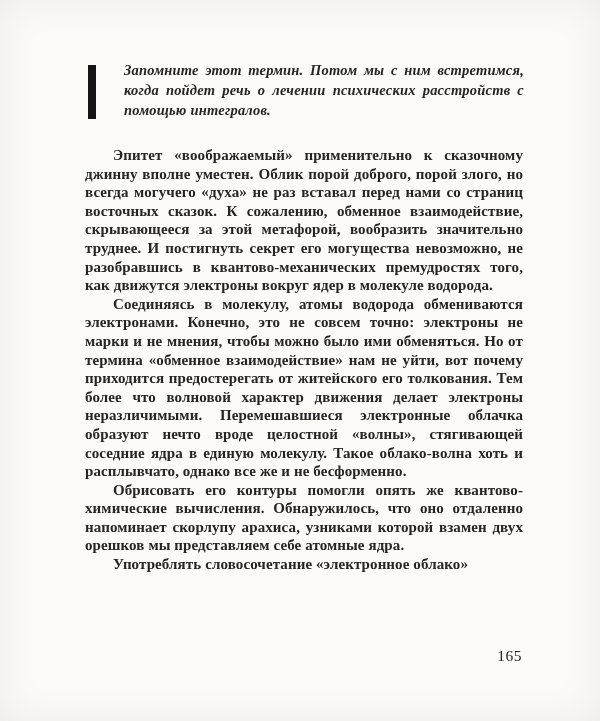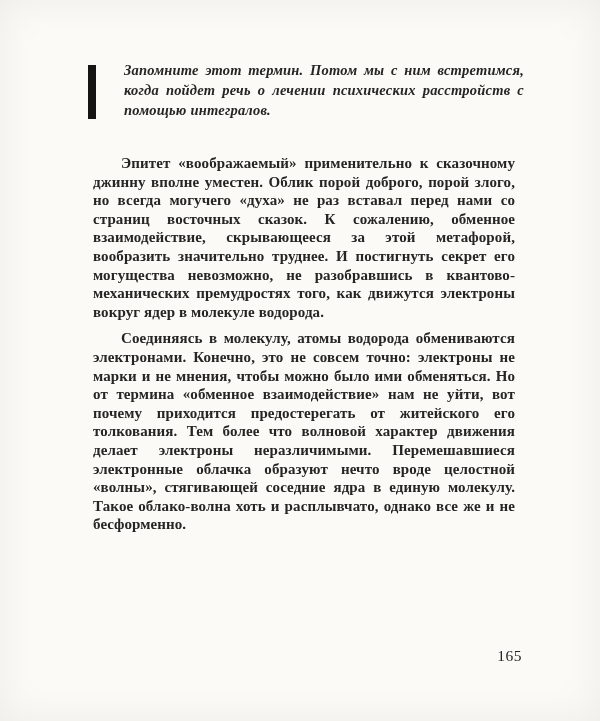--- a/index.html
+++ b/index.html
@@ -47,21 +47,21 @@
     top: 146px;
     left: 85px;
     width: 438px;
     font-size: 15px;
     font-weight: bold;
     line-height: 18.6px;
     text-align: justify;
     letter-spacing: 0.1px;
   }
   .body-text p {
-    margin: 8px;
+    margin: 0;
     text-indent: 28px;
   }
   .body-text p.last {
     text-align: left;
   }
   .page-number {
     position: absolute;
     top: 647px;
     right: 78px;
     font-size: 15.5px;
@@ -75,17 +75,19 @@
 <div class="scan-page">
 
   <div class="epigraph">
     <div class="epigraph-bar"></div>
     <div class="epigraph-text">Запомните этот термин. Потом мы с ним встретимся, когда пойдет речь о лечении психических расстройств с помощью интегралов.</div>
   </div>
 
   <div class="body-text">
     <p>Эпитет «воображаемый» применительно к сказочному джинну вполне уместен. Облик порой доброго, порой злого, но всегда могучего «духа» не раз вставал перед нами со страниц восточных сказок. К сожалению, обменное взаимодействие, скрывающееся за этой метафорой, вообразить значительно труднее. И постигнуть секрет его могущества невозможно, не разобравшись в квантово-механических премудростях того, как движутся электроны вокруг ядер в молекуле водорода.</p>
     <p>Соединяясь в молекулу, атомы водорода обмениваются электронами. Конечно, это не совсем точно: электроны не марки и не мнения, чтобы можно было ими обменяться. Но от термина «обменное взаимодействие» нам не уйти, вот почему приходится предостерегать от житейского его толкования. Тем более что волновой характер движения делает электроны неразличимыми. Перемешавшиеся электронные облачка образуют нечто вроде целостной «волны», стягивающей соседние ядра в единую молекулу. Такое облако-волна хоть и расплывчато, однако все же и не бесформенно.</p>
+    <p>Обрисовать его контуры помогли опять же квантово-химические вычисления. Обнаружилось, что оно отдаленно напоминает скорлупу арахиса, узниками которой взамен двух орешков мы представляем себе атомные ядра.</p>
+    <p class="last">Употреблять словосочетание «электронное облако»</p>
   </div>
 
   <div class="page-number">165</div>
 
 </div>
 
 </body></html>

